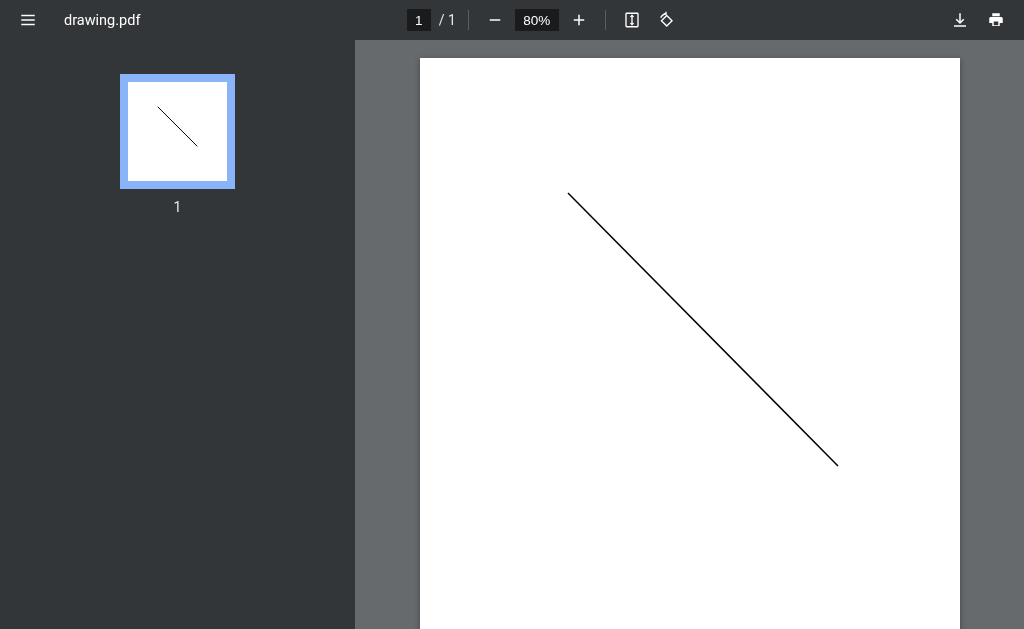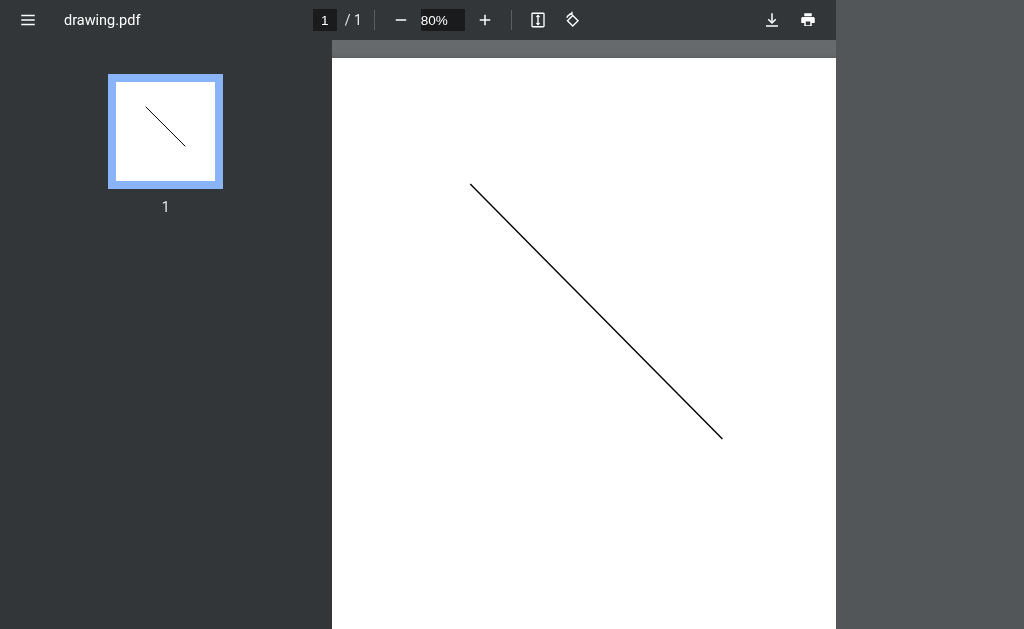--- a/index.html
+++ b/index.html
@@ -6,21 +6,21 @@
   html, body {
     margin: 0;
     padding: 0;
     height: 100%;
     width: 100%;
     font-family: "Segoe UI", Roboto, Arial, sans-serif;
     overflow: hidden;
     background: #525659;
   }
   .app {
-    width: 836px;
+    width: 1024px;
     height: 629px;
     display: flex;
     flex-direction: column;
     background: #525659;
     position: relative;
   }
   .toolbar {
     height: 40px;
     background: #323639;
     color: #fff;
@@ -65,20 +65,21 @@
   .page-total {
     color: #e8e8e8;
     font-size: 14px;
     margin-left: 2px;
   }
   .zoom-input {
     background: #191b1c;
     color: #fff;
     width: 44px;
     height: 22px;
+    text-align: center;
     border: none;
     font-size: 13.5px;
     padding: 0;
   }
   .divider {
     width: 1px;
     height: 20px;
     background: #5a5e60;
     margin: 0 6px;
   }

